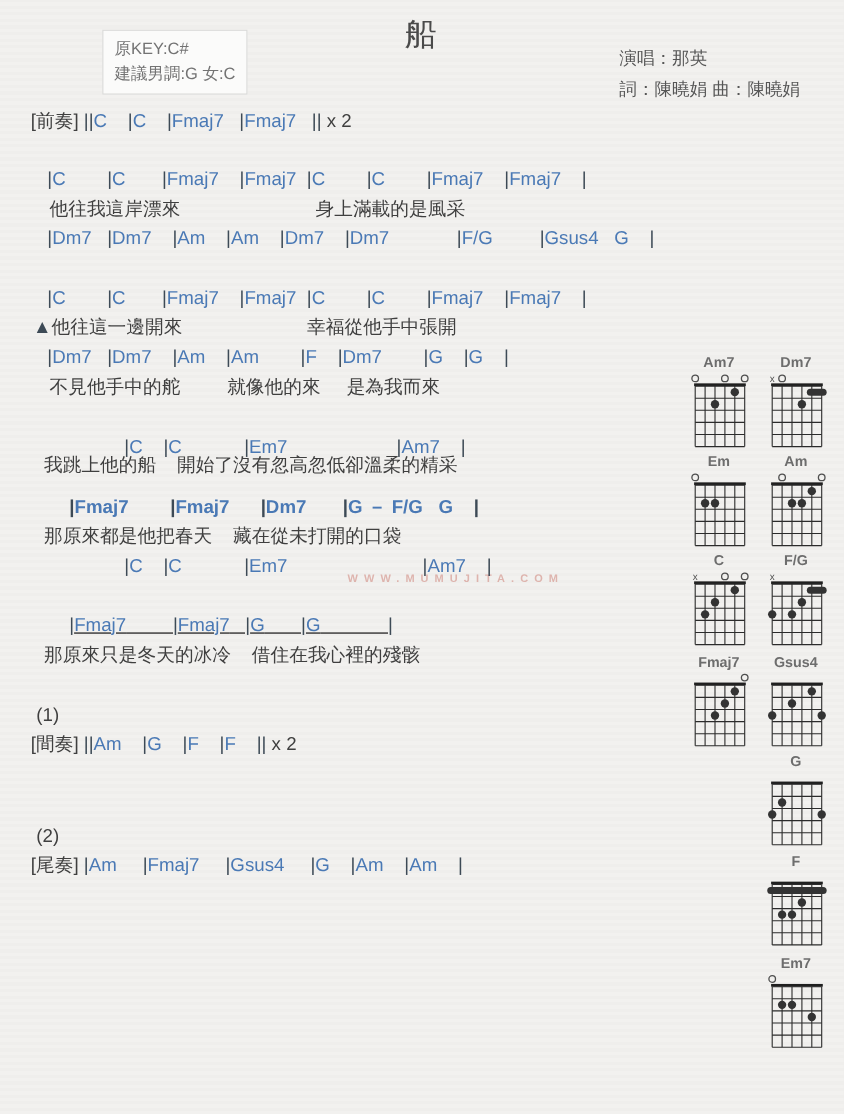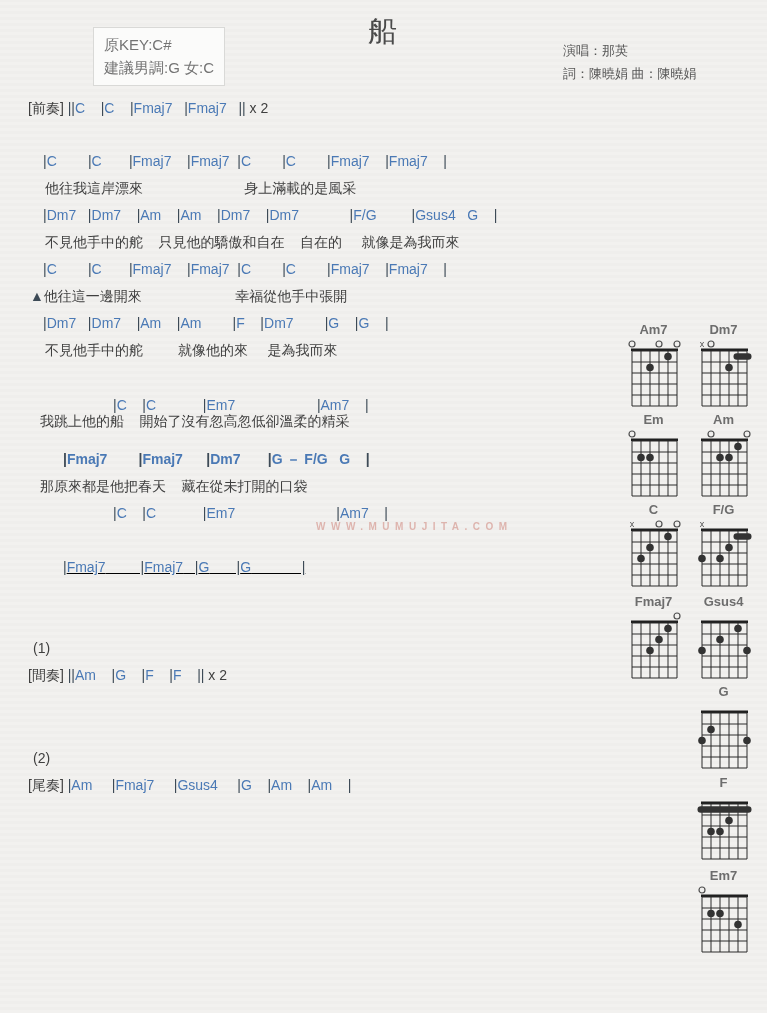--- a/index.html
+++ b/index.html
@@ -18,24 +18,24 @@
     position:absolute;left:0;right:0;top:12px;
     text-align:center;font-size:29px;color:#4a4a4a;letter-spacing:2px;
   }
   .key-box{
     position:absolute;left:93px;top:27px;
     border:1px solid #d9d9d7;background:#fbfbfa;
     padding:5px 10px;font-size:15px;color:#737373;line-height:1.55;
   }
   .credits{
     position:absolute;left:563px;top:40px;
-    font-size:13px;color:#565656;line-height:1.75;
+    font-size:16px;color:#565656;line-height:1.75;
   }
   .line{
-    position:absolute;white-space:pre;font-size:14px;line-height:1.1;
+    position:absolute;white-space:pre;font-size:17px;line-height:1.1;
   }
   .tk-c{color:#4a79b5;}           
   .tk-b{color:#3d4a56;}           
   .tk-l{color:#3f3f3f;}           
   .wm-big{
     position:absolute;left:294px;top:443px;
     font-size:70px;font-weight:bold;letter-spacing:1px;
     opacity:.8;z-index:1;white-space:nowrap;
     text-shadow:0 0 2px #ffffff;
   }
@@ -71,31 +71,31 @@
     <div>詞：陳曉娟  曲：陳曉娟</div>
   </div>
 
   <div class="wm-url">WWW.MUMUJITA.COM</div>
 
   <div id="score-area">
       <div class="line" style="left: 28px; top: 101px;"><span class="tk-l">[前奏] </span><span class="tk-b">||</span><span class="tk-c">C</span><span class="tk-b">    |</span><span class="tk-c">C</span><span class="tk-b">    |</span><span class="tk-c">Fmaj7</span><span class="tk-b">   |</span><span class="tk-c">Fmaj7</span><span class="tk-b">   || </span><span class="tk-l">x 2</span></div>
       <div class="line" style="left: 43px; top: 154px;"><span class="tk-b">|</span><span class="tk-c">C</span><span class="tk-b">        |</span><span class="tk-c">C</span><span class="tk-b">       |</span><span class="tk-c">Fmaj7</span><span class="tk-b">    |</span><span class="tk-c">Fmaj7</span><span class="tk-b">  |</span><span class="tk-c">C</span><span class="tk-b">        |</span><span class="tk-c">C</span><span class="tk-b">        |</span><span class="tk-c">Fmaj7</span><span class="tk-b">    |</span><span class="tk-c">Fmaj7</span><span class="tk-b">    |</span></div>
       <div class="line" style="left: 45px; top: 181px;"><span class="tk-l">他往我這岸漂來                          身上滿載的是風采</span></div>
       <div class="line" style="left: 43px; top: 208px;"><span class="tk-b">|</span><span class="tk-c">Dm7</span><span class="tk-b">   |</span><span class="tk-c">Dm7</span><span class="tk-b">    |</span><span class="tk-c">Am</span><span class="tk-b">    |</span><span class="tk-c">Am</span><span class="tk-b">    |</span><span class="tk-c">Dm7</span><span class="tk-b">    |</span><span class="tk-c">Dm7</span><span class="tk-b">             |</span><span class="tk-c">F/G</span><span class="tk-b">         |</span><span class="tk-c">Gsus4</span><span class="tk-b">   </span><span class="tk-c">G</span><span class="tk-b">    |</span></div>
-      <div class="line" style="left: 45px; top: 235px;"><span class="tk-l">不見他手中的舵    只見他的驕傲和自在    自在的     就像是為我而來</span></div>
       <div class="line" style="left: 43px; top: 262px;"><span class="tk-b">|</span><span class="tk-c">C</span><span class="tk-b">        |</span><span class="tk-c">C</span><span class="tk-b">       |</span><span class="tk-c">Fmaj7</span><span class="tk-b">    |</span><span class="tk-c">Fmaj7</span><span class="tk-b">  |</span><span class="tk-c">C</span><span class="tk-b">        |</span><span class="tk-c">C</span><span class="tk-b">        |</span><span class="tk-c">Fmaj7</span><span class="tk-b">    |</span><span class="tk-c">Fmaj7</span><span class="tk-b">    |</span></div>
       <div class="line" style="left: 30px; top: 289px;"><span class="tk-b">▲</span><span class="tk-l">他往這一邊開來                        幸福從他手中張開</span></div>
       <div class="line" style="left: 43px; top: 316px;"><span class="tk-b">|</span><span class="tk-c">Dm7</span><span class="tk-b">   |</span><span class="tk-c">Dm7</span><span class="tk-b">    |</span><span class="tk-c">Am</span><span class="tk-b">    |</span><span class="tk-c">Am</span><span class="tk-b">        |</span><span class="tk-c">F</span><span class="tk-b">    |</span><span class="tk-c">Dm7</span><span class="tk-b">        |</span><span class="tk-c">G</span><span class="tk-b">    |</span><span class="tk-c">G</span><span class="tk-b">    |</span></div>
       <div class="line" style="left: 45px; top: 343px;"><span class="tk-l">不見他手中的舵         就像他的來     是為我而來</span></div>
       <div class="line" style="left: 113px; top: 398px;"><span class="tk-b">|</span><span class="tk-c">C</span><span class="tk-b">    |</span><span class="tk-c">C</span><span class="tk-b">            |</span><span class="tk-c">Em7</span><span class="tk-b">                     |</span><span class="tk-c">Am7</span><span class="tk-b">    |</span></div>
       <div class="line" style="left: 40px; top: 414px;"><span class="tk-l">我跳上他的船    開始了沒有忽高忽低卻溫柔的精采</span></div>
       <div class="line" style="left: 63px; top: 452px; font-weight: bold;"><span class="tk-b">|</span><span class="tk-c">Fmaj7</span><span class="tk-b">        |</span><span class="tk-c">Fmaj7</span><span class="tk-b">      |</span><span class="tk-c">Dm7</span><span class="tk-b">       |</span><span class="tk-c">G － F/G   G</span><span class="tk-b">    |</span></div>
       <div class="line" style="left: 40px; top: 479px;"><span class="tk-l">那原來都是他把春天    藏在從未打開的口袋</span></div>
       <div class="line" style="left: 113px; top: 506px;"><span class="tk-b">|</span><span class="tk-c">C</span><span class="tk-b">    |</span><span class="tk-c">C</span><span class="tk-b">            |</span><span class="tk-c">Em7</span><span class="tk-b">                          |</span><span class="tk-c">Am7</span><span class="tk-b">    |</span></div>
       <div class="line" style="left: 63px; top: 560px; text-decoration: underline;"><span class="tk-b">|</span><span class="tk-c">Fmaj7</span><span class="tk-b">         |</span><span class="tk-c">Fmaj7</span><span class="tk-b">   |</span><span class="tk-c">G</span><span class="tk-b">       |</span><span class="tk-c">G</span><span class="tk-b">             |</span></div>
+      <div class="line" style="left: 40px; top: 587px;"><span class="tk-l">那原來只是冬天的冰冷    借住在我心裡的殘骸</span></div>
       <div class="line" style="left: 33px; top: 641px;"><span class="tk-l">(1)</span></div>
       <div class="line" style="left: 28px; top: 668px;"><span class="tk-l">[間奏] </span><span class="tk-b">||</span><span class="tk-c">Am</span><span class="tk-b">    |</span><span class="tk-c">G</span><span class="tk-b">    |</span><span class="tk-c">F</span><span class="tk-b">    |</span><span class="tk-c">F</span><span class="tk-b">    || </span><span class="tk-l">x 2</span></div>
       <div class="line" style="left: 33px; top: 751px;"><span class="tk-l">(2)</span></div>
       <div class="line" style="left: 28px; top: 778px;"><span class="tk-l">[尾奏] </span><span class="tk-b">|</span><span class="tk-c">Am</span><span class="tk-b">     |</span><span class="tk-c">Fmaj7</span><span class="tk-b">     |</span><span class="tk-c">Gsus4</span><span class="tk-b">     |</span><span class="tk-c">G</span><span class="tk-b">    |</span><span class="tk-c">Am</span><span class="tk-b">    |</span><span class="tk-c">Am</span><span class="tk-b">    |</span></div>
     </div>
   <div id="chord-panel">
       <div class="diag" style="left: 624px; top: 322px;">
         <div class="diag-label">Am7</div>
         <svg class="grid" width="62" height="74">
           <circle cx="8" cy="7" r="3" fill="none" stroke="#4f4f4f" stroke-width="1.2"></circle>

